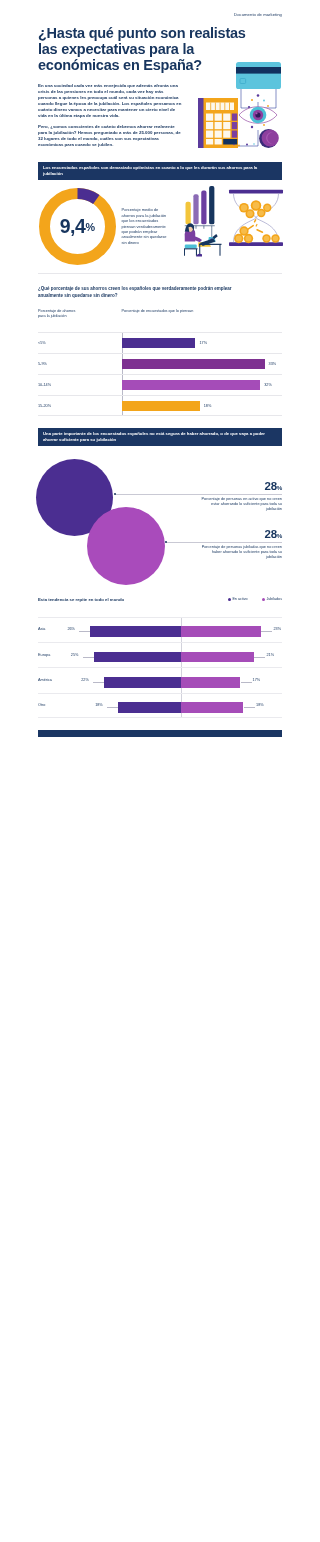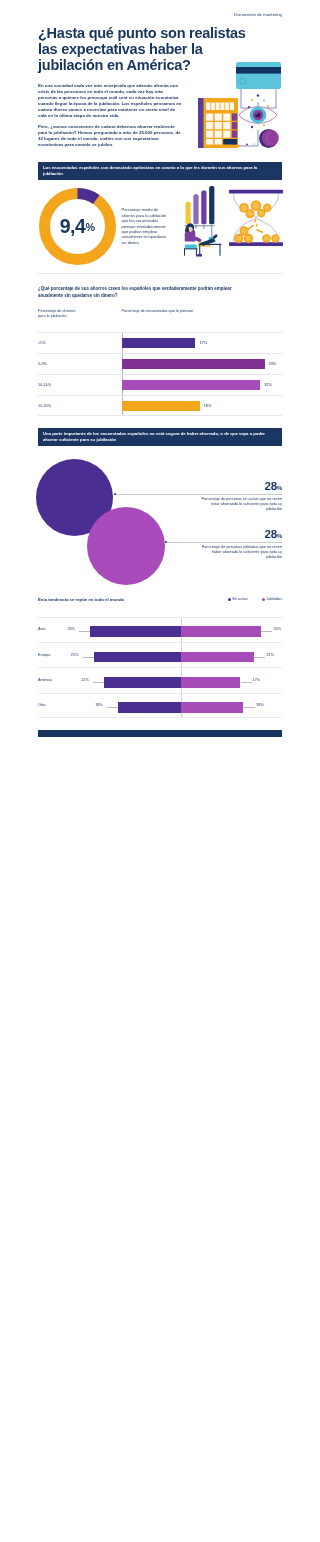--- a/index.html
+++ b/index.html
@@ -74,21 +74,21 @@
   .vchart{position:relative;height:86px;margin-top:4px;width:148px;}
 </style>
 </head>
 <body>
 
 <div class="page">
 
   <div class="doctype">Documento de marketing</div>
 
   <div class="inner">
-    <h1 class="title"><span>¿Hasta qué punto son realistas</span><br><span>las expectativas haber la</span><br><span>jubilación en América?</span></h1>
+    <h1 class="title"><span>¿Hasta qué punto son realistas</span><br><span>las expectativas para la</span><br><span>económicas en España?</span></h1>
     <div class="lead">
       <p>En una sociedad cada vez más envejecida que además afronta una crisis de las pensiones en todo el mundo, cada vez hay más personas a quienes les preocupa cuál será su situación económica cuando llegue la época de la jubilación. Los españoles pensamos en cuánto dinero vamos a necesitar para mantener un cierto nivel de vida en la última etapa de nuestra vida.</p>
       <p>Pero, ¿somos conscientes de cuánto debemos ahorrar realmente para la jubilación? Hemos preguntado a más de 25.000 personas, de 32 lugares de todo el mundo, cuáles son sus expectativas económicas para cuando se jubilen.</p>
     </div>
   </div>
 
   <svg class="hero-art" style="left:192px;top:58px;" width="102" height="104" viewBox="0 0 102 104">
 
     <g stroke="#3344a0" stroke-width="0.6" fill="none">
       <path d="M49 31 L49 50 L84 50 L84 31"></path>

